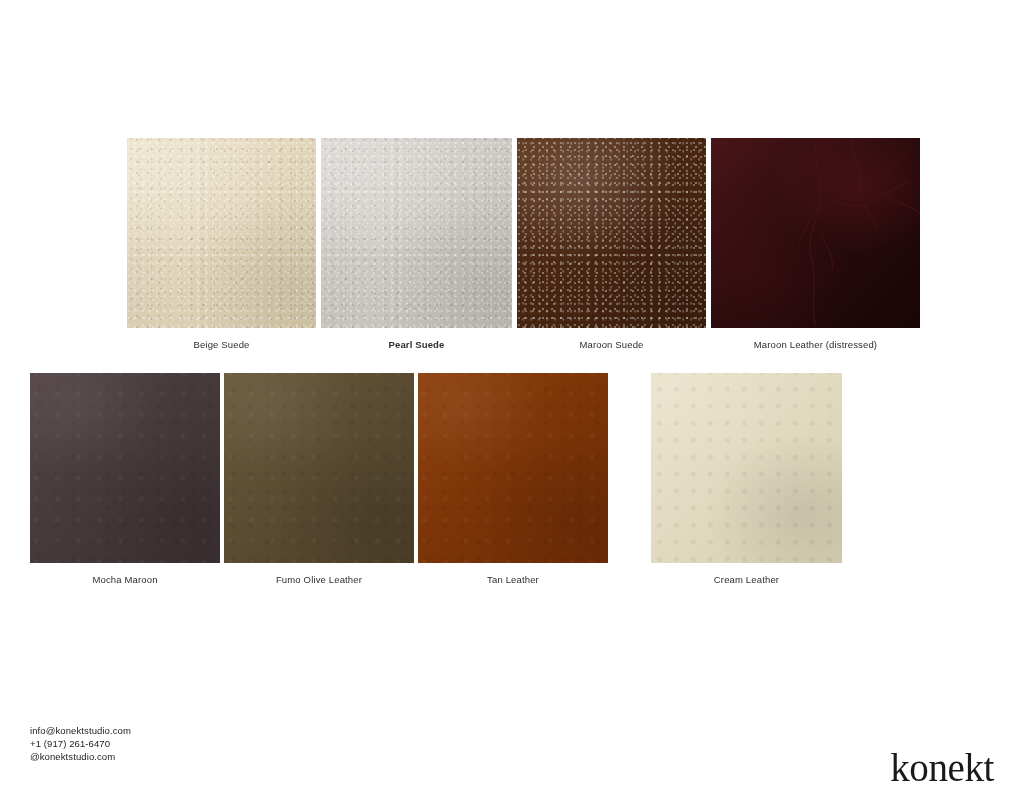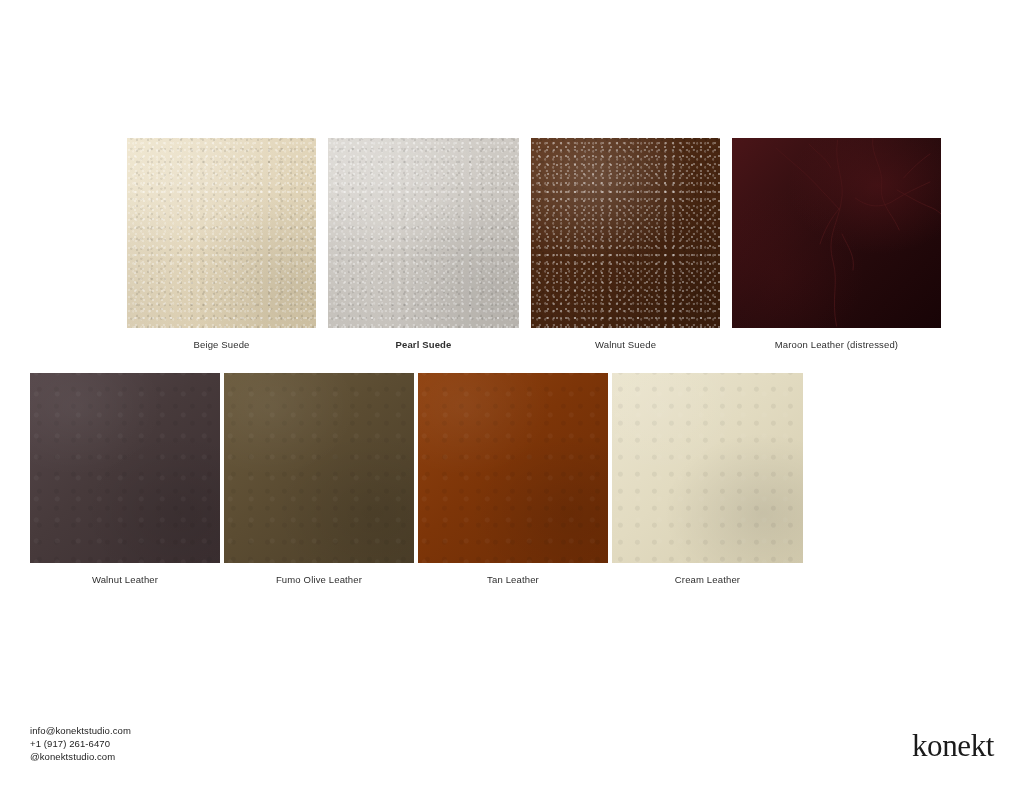--- a/index.html
+++ b/index.html
@@ -21,21 +21,21 @@
   .board {
     position: absolute;
     inset: 0;
   }
 
   
   .swatch-row {
     position: absolute;
     display: flex;
   }
-  #row-1 { left: 127px; top: 138px; gap: 12px; }
+  #row-1 { left: 127px; top: 138px; gap: 5px; }
   #row-2 { left: 30px;  top: 373px; gap: 4px; }
 
   .swatch-cell {
     position: relative;
   }
 
   .swatch-tile {
     width: 100%;
     height: 100%;
     position: relative;
@@ -122,23 +122,23 @@
     font-size: 9.5px;
     line-height: 12.8px;
     color: #222222;
     letter-spacing: 0.1px;
   }
   .footer-contact div { white-space: nowrap; }
 
   .brand-logo {
     position: absolute;
     right: 30px;
-    top: 730px;
+    top: 748px;
     font-family: "Liberation Serif", serif;
-    font-size: 31px;
+    font-size: 39px;
     line-height: 1;
     letter-spacing: -0.4px;
     color: #1a1a1a;
     font-weight: 400;
   }
 </style>
 </head>
 <body style="background: rgb(255, 255, 255);">
 
 <div class="board">
@@ -147,21 +147,21 @@
       <div class="swatch-cell" style="width: 189px; height: 190px;">
         <div class="swatch-tile tex-suede" style="background: linear-gradient(135deg, rgb(239, 230, 207) 0%, rgb(227, 215, 188) 45%, rgb(212, 198, 166) 100%);"></div>
         <div class="swatch-caption">Beige Suede</div>
       </div>
       <div class="swatch-cell" style="width: 191px; height: 190px; font-weight: bold;">
         <div class="swatch-tile tex-suede" style="background: linear-gradient(135deg, rgb(222, 219, 214) 0%, rgb(207, 203, 197) 45%, rgb(189, 185, 179) 100%);"></div>
         <div class="swatch-caption">Pearl Suede</div>
       </div>
       <div class="swatch-cell" style="width: 189px; height: 190px;">
         <div class="swatch-tile tex-suede" style="background: linear-gradient(135deg, rgb(93, 52, 26) 0%, rgb(74, 39, 18) 45%, rgb(58, 29, 12) 100%);"></div>
-        <div class="swatch-caption">Walnut Suede</div>
+        <div class="swatch-caption">Maroon Suede</div>
       </div>
       <div class="swatch-cell" style="width: 209px; height: 190px;">
         <div class="swatch-tile tex-distressed" style="background: linear-gradient(135deg, rgb(74, 21, 24) 0%, rgb(43, 12, 14) 45%, rgb(24, 4, 6) 100%);">
           <svg class="vein-layer" viewBox="0 0 190 190" preserveAspectRatio="none" style="z-index: 2;">
             <path d="M96,2 C92,28 104,42 99,66 C95,88 86,100 92,124 C97,146 90,160 95,188" fill="none" stroke="#4A1518" stroke-width="0.9" stroke-opacity="0.85" stroke-linecap="round"></path>
             <path d="M128,0 C126,18 138,30 136,48 C134,66 146,76 152,92" fill="none" stroke="#4A1518" stroke-width="0.9" stroke-opacity="0.85" stroke-linecap="round"></path>
             <path d="M40,10 C56,26 62,30 76,46 C86,58 90,62 98,72" fill="none" stroke="#4A1518" stroke-width="0.9" stroke-opacity="0.85" stroke-linecap="round"></path>
             <path d="M150,52 C160,58 168,64 182,70 C186,72 188,74 190,76" fill="none" stroke="#4A1518" stroke-width="0.9" stroke-opacity="0.85" stroke-linecap="round"></path>
             <path d="M112,60 C122,68 134,72 148,62 C158,55 168,50 180,44" fill="none" stroke="#4A1518" stroke-width="0.9" stroke-opacity="0.85" stroke-linecap="round"></path>
             <path d="M70,6 C78,16 84,18 90,30" fill="none" stroke="#4A1518" stroke-width="0.9" stroke-opacity="0.85" stroke-linecap="round"></path>
@@ -169,31 +169,31 @@
             <path d="M156,40 C164,30 172,22 180,16" fill="none" stroke="#4A1518" stroke-width="0.9" stroke-opacity="0.85" stroke-linecap="round"></path>
             <path d="M100,96 C106,110 112,118 110,132" fill="none" stroke="#4A1518" stroke-width="0.9" stroke-opacity="0.85" stroke-linecap="round"></path>
           </svg>
         </div>
         <div class="swatch-caption">Maroon Leather (distressed)</div>
       </div>
     </div>
   <div class="swatch-row" id="row-2">
       <div class="swatch-cell" style="width: 190px; height: 190px;">
         <div class="swatch-tile tex-leather" style="background: linear-gradient(135deg, rgb(85, 71, 74) 0%, rgb(71, 58, 59) 45%, rgb(58, 46, 48) 100%);"></div>
-        <div class="swatch-caption">Walnut Leather</div>
+        <div class="swatch-caption">Mocha Maroon</div>
       </div>
       <div class="swatch-cell" style="width: 190px; height: 190px;">
         <div class="swatch-tile tex-leather" style="background: linear-gradient(135deg, rgb(107, 91, 62) 0%, rgb(91, 76, 50) 45%, rgb(75, 62, 40) 100%);"></div>
         <div class="swatch-caption">Fumo Olive Leather</div>
       </div>
       <div class="swatch-cell" style="width: 190px; height: 190px;">
         <div class="swatch-tile tex-leather" style="background: linear-gradient(135deg, rgb(143, 66, 16) 0%, rgb(125, 53, 8) 45%, rgb(107, 43, 5) 100%);"></div>
         <div class="swatch-caption">Tan Leather</div>
       </div>
-      <div class="swatch-cell" style="width: 191px; height: 190px;">
+      <div class="swatch-cell" style="width: 191px; height: 190px; margin-left: 39px;">
         <div class="swatch-tile tex-leather" style="background: linear-gradient(135deg, rgb(235, 229, 207) 0%, rgb(226, 219, 193) 45%, rgb(213, 205, 176) 100%);"></div>
         <div class="swatch-caption">Cream Leather</div>
       </div>
     </div>
 
   <div class="footer-contact">
     <div>info@konektstudio.com</div>
     <div>+1 (917) 261-6470</div>
     <div>@konektstudio.com</div>
   </div>

